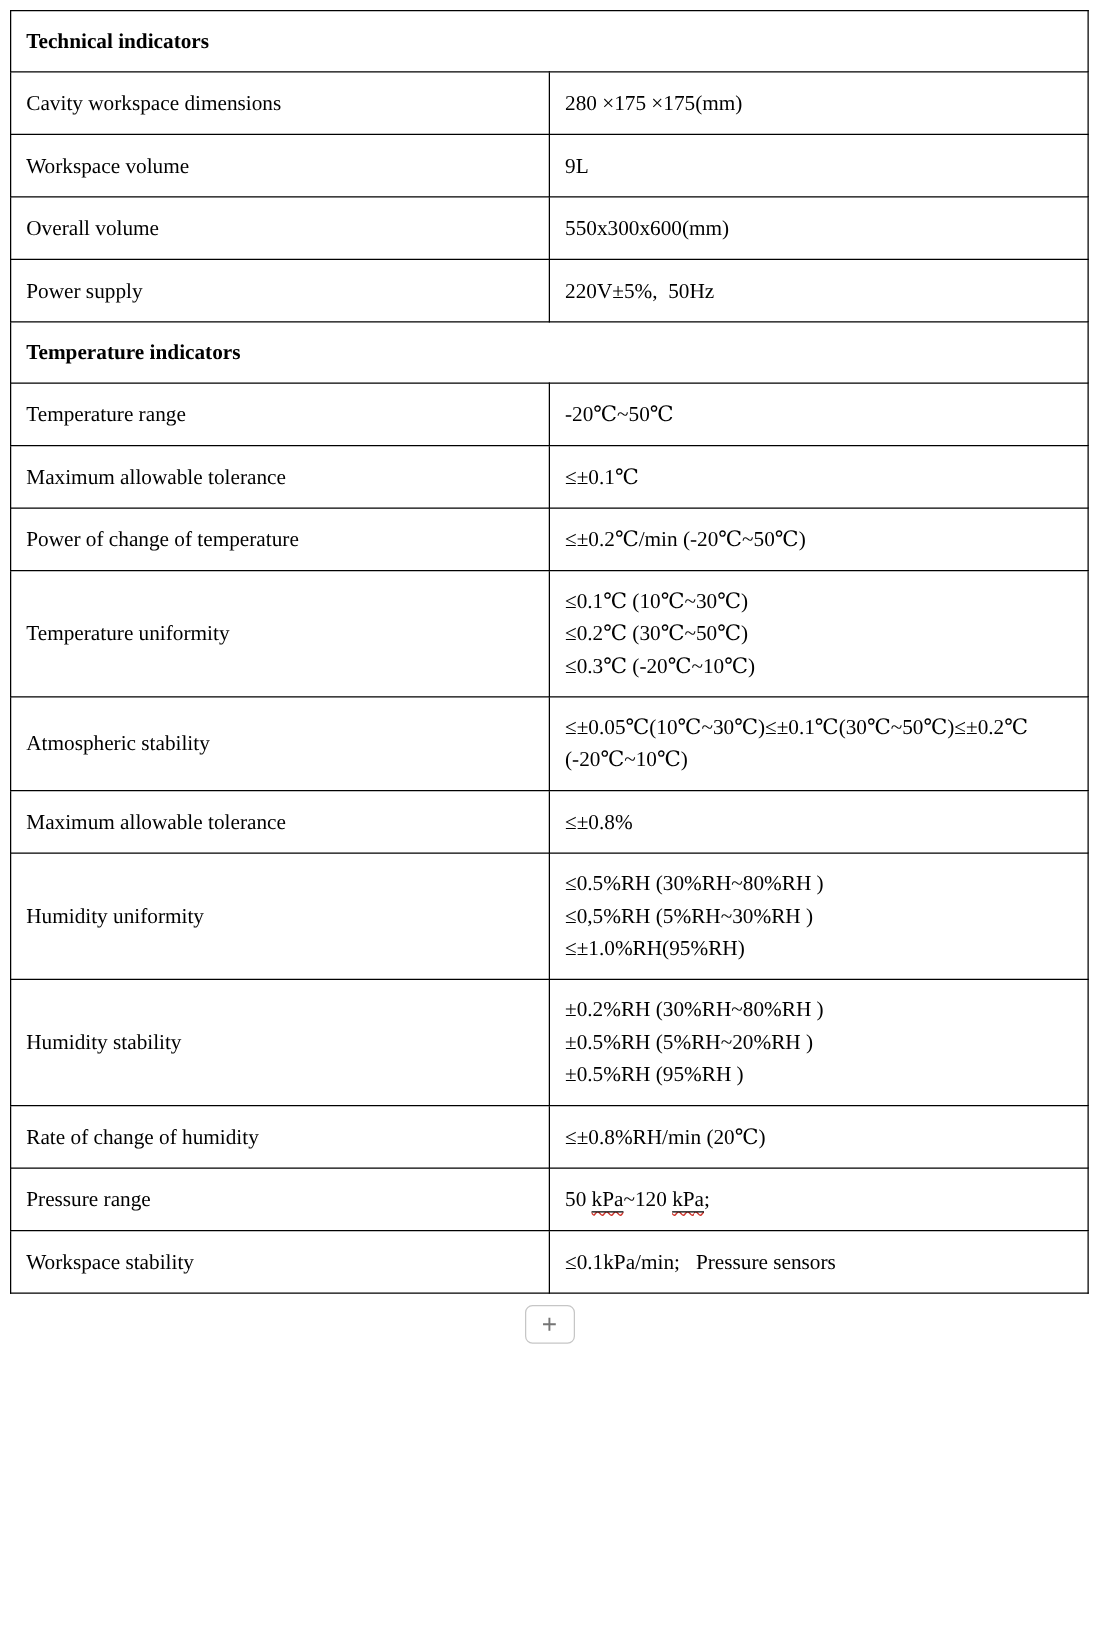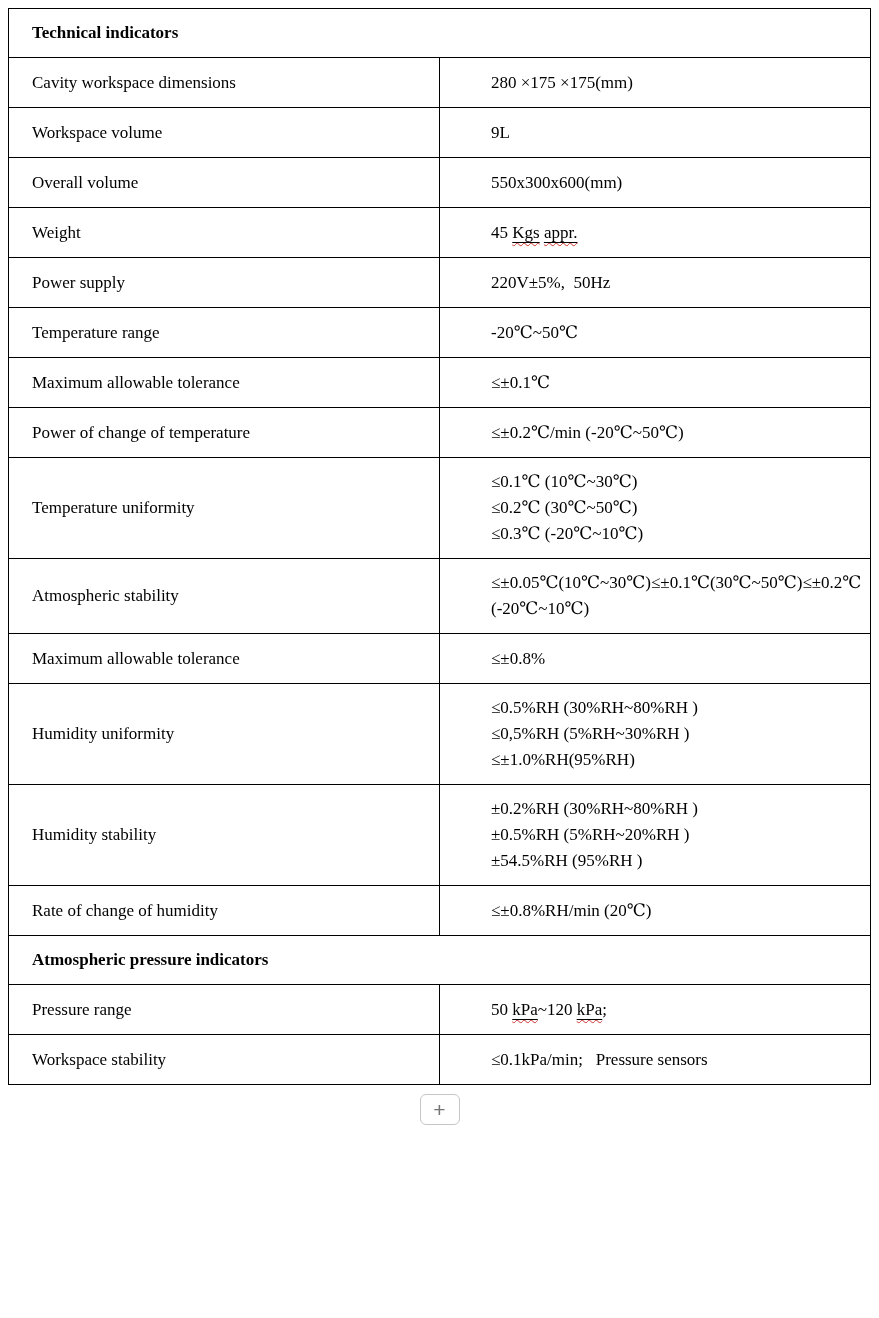--- a/index.html
+++ b/index.html
@@ -16,41 +16,40 @@
     color: #000000;
   }
   table.spec-table {
     width: 100%;
     border-collapse: collapse;
     table-layout: fixed;
   }
   table.spec-table td {
     border: 1px solid #000000;
     vertical-align: middle;
-    padding: 11px 9px 11px 23px;
+    padding: 11px 9px 11px 12px;
     font-size: 17px;
     line-height: 26px;
     overflow: hidden;
   }
   td.section-header {
     font-weight: bold;
     font-size: 18px;
     height: 24px;
   }
   td.label-cell {
     width: 267px;
     height: 27px;
     margin-left: 36px;
   }
   td.value-cell {
     white-space: pre-wrap;
   }
   .value-line {
     white-space: pre-wrap;
-    margin-left: 28px;
   }
   .misspelled {
     text-decoration: underline wavy #d0342c;
     text-decoration-skip-ink: none;
     text-underline-offset: 4px;
     text-decoration-thickness: 1px;
   }
   .misspelled .word-solid {
     text-decoration: underline solid #000000;
     text-decoration-thickness: 1px;
@@ -90,26 +89,25 @@
       </tr>
       <tr>
         <td class="label-cell">Workspace volume</td>
         <td class="value-cell"><div class="value-line"><span>9L</span></div></td>
       </tr>
       <tr>
         <td class="label-cell">Overall volume</td>
         <td class="value-cell"><div class="value-line"><span>550x300x600(mm)</span></div></td>
       </tr>
       <tr>
-        <td class="label-cell">Weight</td>
-        <td class="value-cell"><div class="value-line"><span>45 </span><span class="misspelled"><span class="word-solid">Kgs</span></span><span> </span><span class="misspelled"><span class="word-solid">appr.</span></span></div></td>
+        <td class="label-cell">Power supply</td>
+        <td class="value-cell"><div class="value-line"><span>220V±5%,  50Hz</span></div></td>
       </tr>
       <tr>
-        <td class="label-cell">Power supply</td>
-        <td class="value-cell"><div class="value-line"><span>220V±5%,  50Hz</span></div></td>
+        <td colspan="2" class="section-header">Temperature indicators</td>
       </tr>
       <tr>
         <td class="label-cell">Temperature range</td>
         <td class="value-cell"><div class="value-line"><span>-20℃~50℃</span></div></td>
       </tr>
       <tr>
         <td class="label-cell">Maximum allowable tolerance</td>
         <td class="value-cell"><div class="value-line"><span>≤±0.1℃</span></div></td>
       </tr>
       <tr>
@@ -127,28 +125,25 @@
       <tr>
         <td class="label-cell">Maximum allowable tolerance</td>
         <td class="value-cell"><div class="value-line"><span>≤±0.8%</span></div></td>
       </tr>
       <tr>
         <td class="label-cell">Humidity uniformity</td>
         <td class="value-cell"><div class="value-line"><span>≤0.5%RH (30%RH~80%RH )</span></div><div class="value-line"><span>≤0,5%RH (5%RH~30%RH )</span></div><div class="value-line"><span>≤±1.0%RH(95%RH)</span></div></td>
       </tr>
       <tr>
         <td class="label-cell">Humidity stability</td>
-        <td class="value-cell"><div class="value-line"><span>±0.2%RH (30%RH~80%RH )</span></div><div class="value-line"><span>±0.5%RH (5%RH~20%RH )</span></div><div class="value-line"><span>±54.5%RH (95%RH )</span></div></td>
+        <td class="value-cell"><div class="value-line"><span>±0.2%RH (30%RH~80%RH )</span></div><div class="value-line"><span>±0.5%RH (5%RH~20%RH )</span></div><div class="value-line"><span>±0.5%RH (95%RH )</span></div></td>
       </tr>
       <tr>
         <td class="label-cell">Rate of change of humidity</td>
         <td class="value-cell"><div class="value-line"><span>≤±0.8%RH/min (20℃)</span></div></td>
-      </tr>
-      <tr>
-        <td colspan="2" class="section-header">Atmospheric pressure indicators</td>
       </tr>
       <tr>
         <td class="label-cell">Pressure range</td>
         <td class="value-cell"><div class="value-line"><span>50 </span><span class="misspelled"><span class="word-solid">kPa</span></span><span>~120 </span><span class="misspelled"><span class="word-solid">kPa</span></span><span>;</span></div></td>
       </tr>
       <tr>
         <td class="label-cell">Workspace stability</td>
         <td class="value-cell"><div class="value-line"><span>≤0.1kPa/min;   Pressure sensors</span></div></td>
       </tr>
     </tbody>

